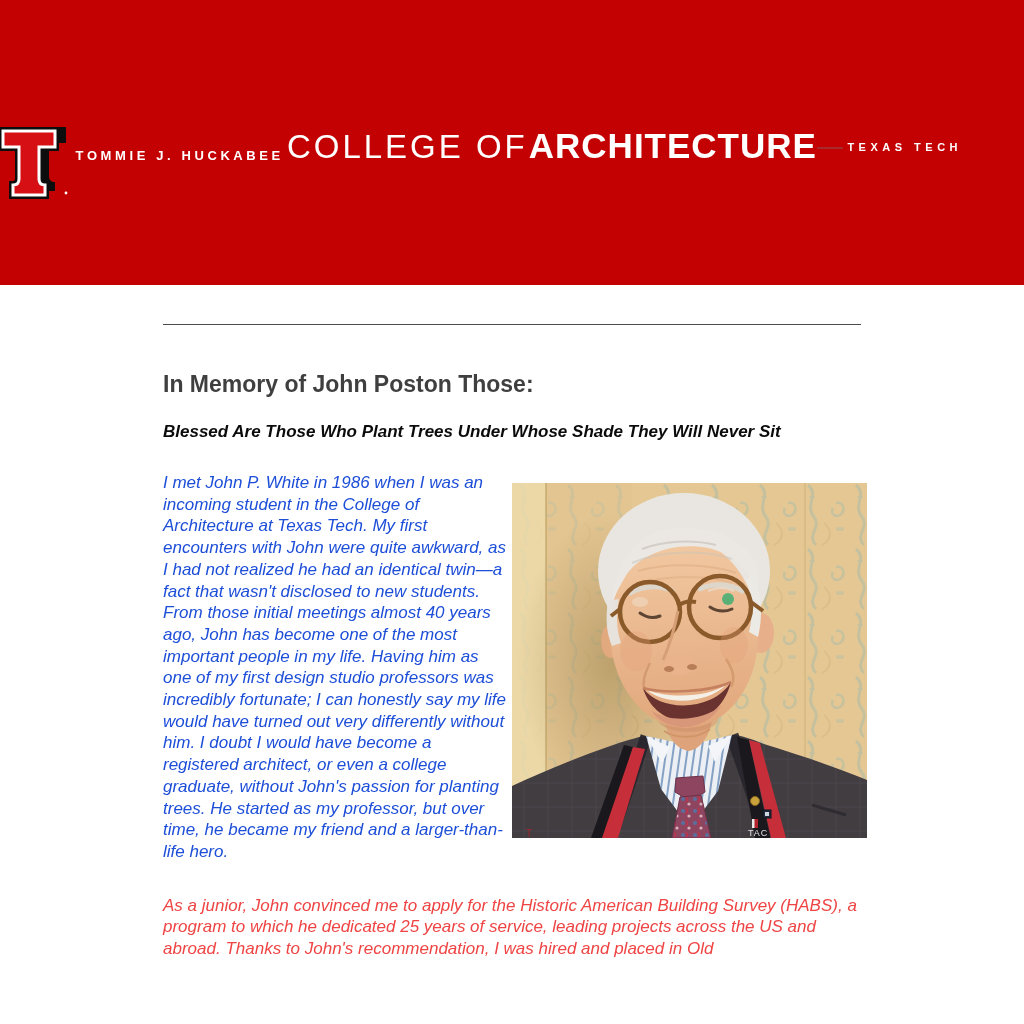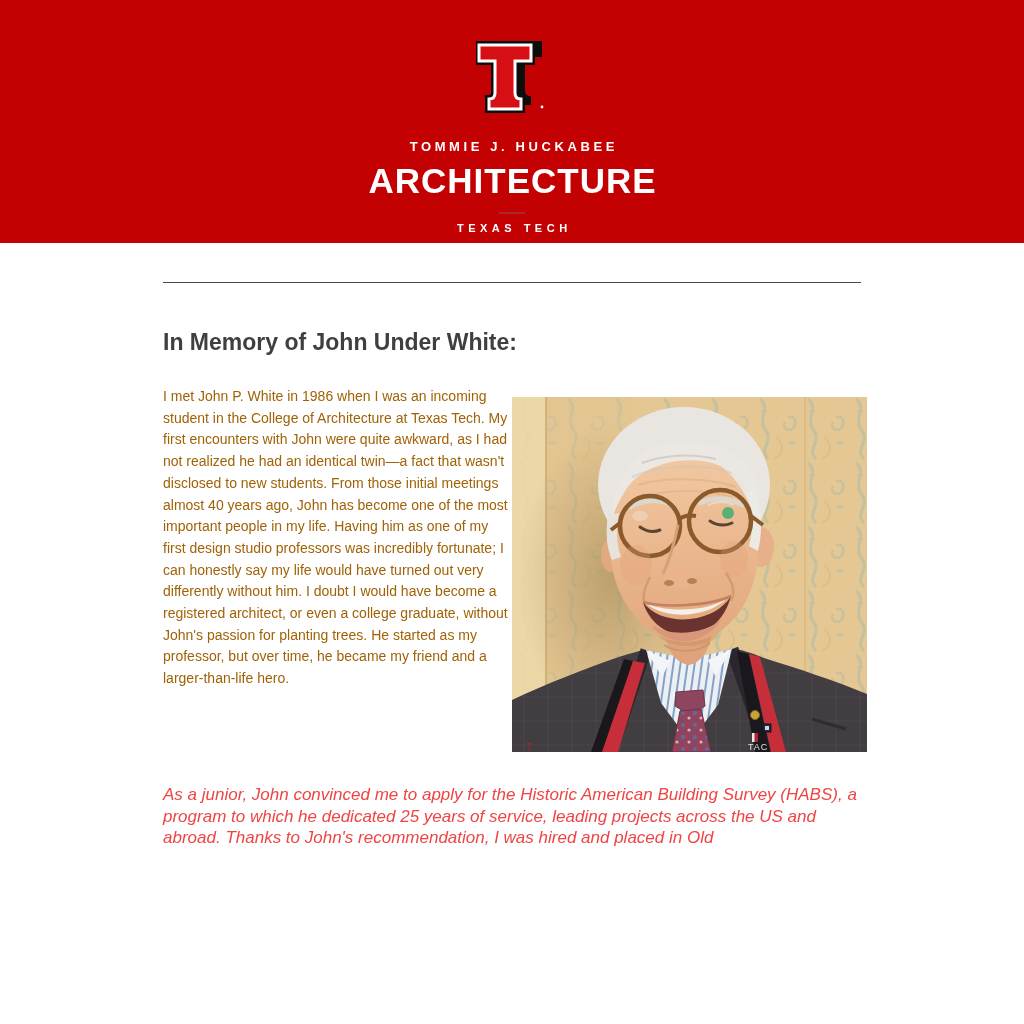--- a/index.html
+++ b/index.html
@@ -2,21 +2,21 @@
 <html><head>
 <meta charset="utf-8">
 <style>
   html,body{margin:0;padding:0;background:#ffffff;}
   .page{
     width:1024px;height:1024px;overflow:hidden;background:#ffffff;
     font-family:"Liberation Sans",sans-serif;color:#0b0b0b;position:relative;
   }
   
   .banner{
-    height:243px;background:#c40102;display:flex;flex-direction:column;
+    height:285px;background:#c40102;display:flex;flex-direction:row;
     align-items:center;color:#ffffff;
   }
   .banner .logo{margin-top:37px;display:block;}
   .banner .eyebrow{
     margin-top:26px;font-size:13px;font-weight:600;letter-spacing:3.6px;
     text-indent:3.6px;
   }
   .banner .college1{
     margin-top:9px;font-size:33px;font-weight:300;letter-spacing:3px;
     text-indent:3px;
@@ -38,21 +38,21 @@
   }
   .rule{border:none;border-top:1px solid #4a4a4a;margin:39px 0 0;}
   .memorial-heading{
     margin:46px 0 0;font-size:23px;font-weight:bold;color:#3f3f3f;
   }
   .memorial-subtitle{
     margin:24px 0 0;font-size:17px;font-weight:bold;font-style:italic;color:#0b0b0b;
   }
   .cols{display:flex;margin-top:30px;}
   .col-text{
-    width:347px;font-size:14px;line-height:21.7px;color:#a16207;
+    width:347px;font-size:17px;font-style:italic;line-height:21.7px;color:#1d4ed8;
   }
   .photo-wrap{margin-left:auto;margin-top:11px;margin-right:-6px;width:355px;height:355px;}
   .photo-wrap svg{display:block;}
   .para2{
     margin:32px 0 0;font-size:17px;font-style:italic;line-height:21.7px;color:#ef4444;
   }
 </style>
 </head>
 <body>
 
@@ -65,29 +65,31 @@
         <path transform="translate(9,-2)" fill="#0d0d0d" d="M3,6 L57,6 L57,22 L40,22 L40,55 C40,59 42,61 46,61 L46,70 L14,70 L14,61 C18,61 20,59 20,55 L20,22 L3,22 Z"></path>
       </g>
 
       <g>
         <path fill="none" stroke="#0d0d0d" stroke-width="8" stroke-linejoin="miter" d="M3,8 L55,8 L55,24 L39,24 L39,56 C39,60 41,62 45,62 L45,72 L13,72 L13,62 C17,62 19,60 19,56 L19,24 L3,24 Z"></path>
         <path fill="#d60f14" stroke="#ffffff" stroke-width="3" stroke-linejoin="miter" d="M3,8 L55,8 L55,24 L39,24 L39,56 C39,60 41,62 45,62 L45,72 L13,72 L13,62 C17,62 19,60 19,56 L19,24 L3,24 Z"></path>
         <circle cx="66" cy="70" r="1.4" fill="#ffffff"></circle>
       </g>
     </svg>
     <div class="eyebrow">TOMMIE J. HUCKABEE</div>
+    <div class="college1">COLLEGE OF</div>
     <div class="college2">ARCHITECTURE</div>
     <div class="dash"></div>
     <div class="univ">TEXAS TECH</div>
   </header>
 
   <main class="content">
     <hr class="rule">
 
-    <h2 class="memorial-heading">In Memory of John Under White:</h2>
+    <h2 class="memorial-heading">In Memory of John Poston Those:</h2>
+    <p class="memorial-subtitle">Blessed Are Those Who Plant Trees Under Whose Shade They Will Never Sit</p>
 
     <div class="cols">
       <p class="col-text" style="margin:0;">I met John P. White in 1986 when I was an incoming student in the College of Architecture at Texas Tech. My first encounters with John were quite awkward, as I had not realized he had an identical twin—a fact that wasn't disclosed to new students. From those initial meetings almost 40 years ago, John has become one of the most important people in my life. Having him as one of my first design studio professors was incredibly fortunate; I can honestly say my life would have turned out very differently without him. I doubt I would have become a registered architect, or even a college graduate, without John's passion for planting trees. He started as my professor, but over time, he became my friend and a larger-than-life hero.</p>
 
       <div class="photo-wrap">
         <svg width="355" height="355" viewBox="0 0 355 355" aria-hidden="true">
           <defs>
             <linearGradient id="skinG" x1="0" y1="0" x2="0" y2="1">
               <stop offset="0" stop-color="#f2c9a2"></stop>
                 <stop offset="1" stop-color="#e2a77c"></stop>

